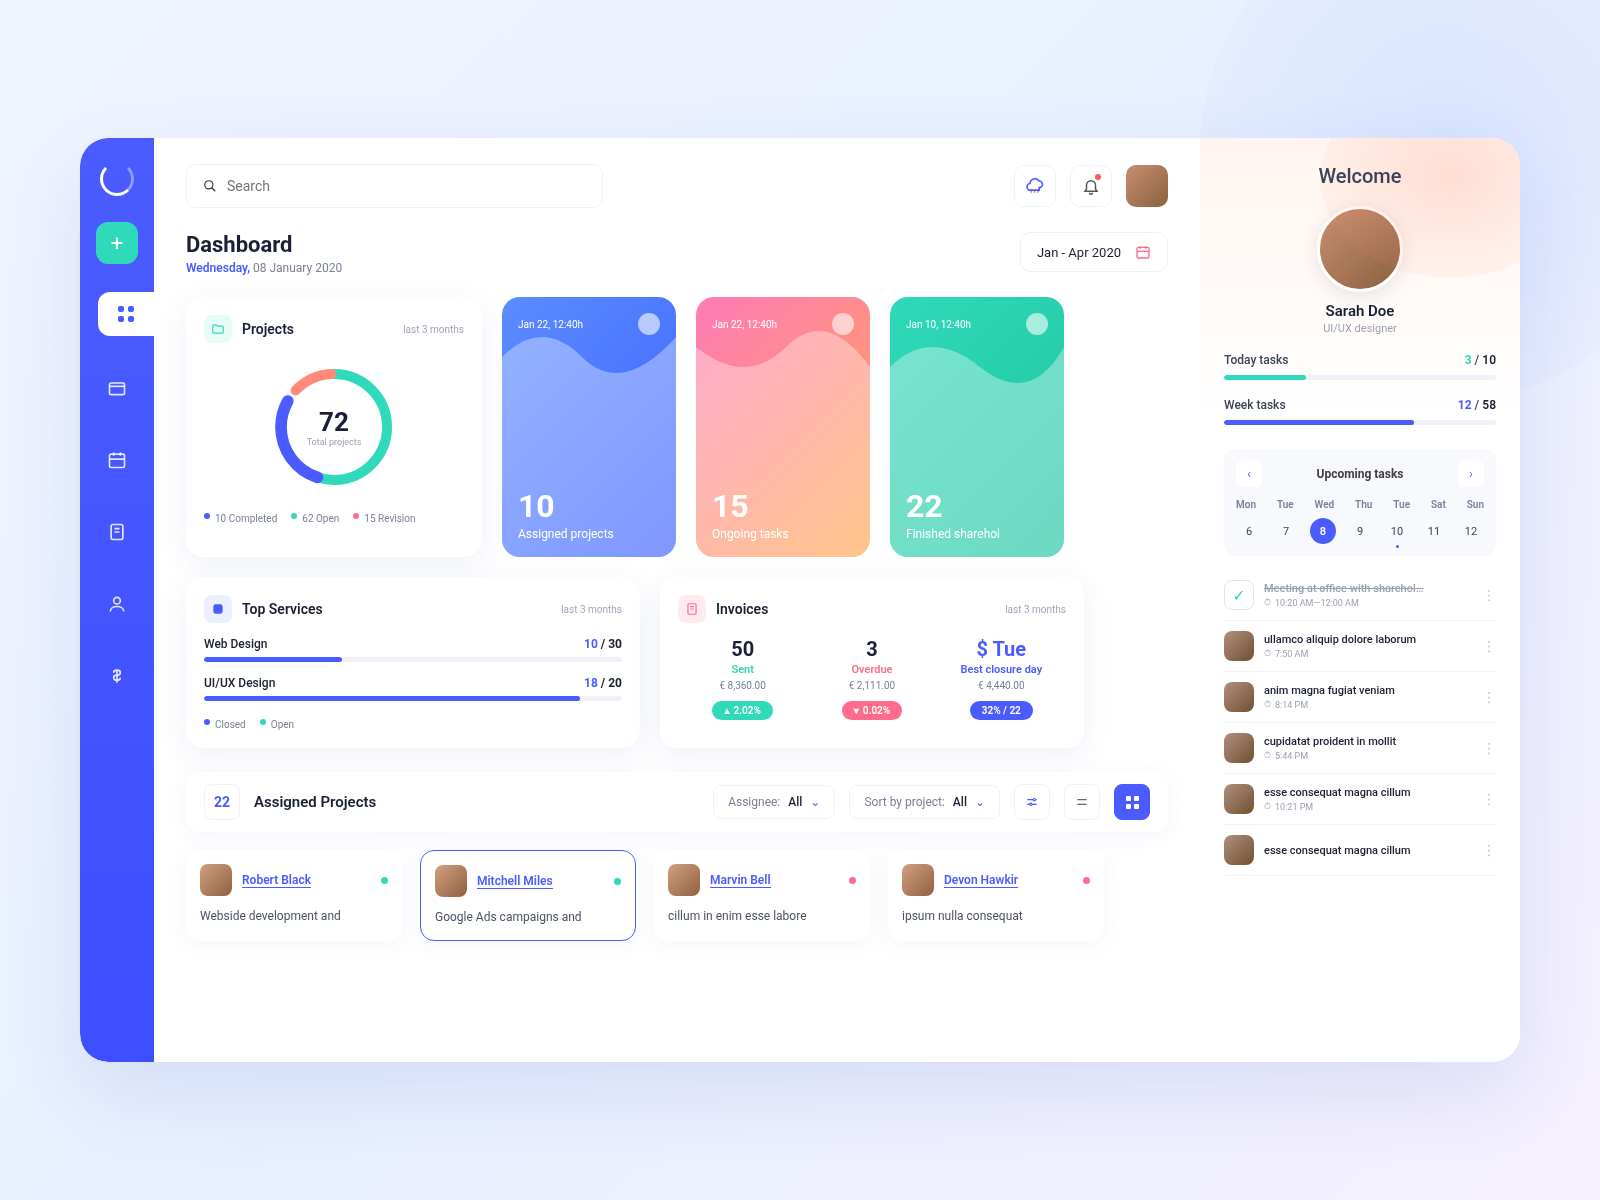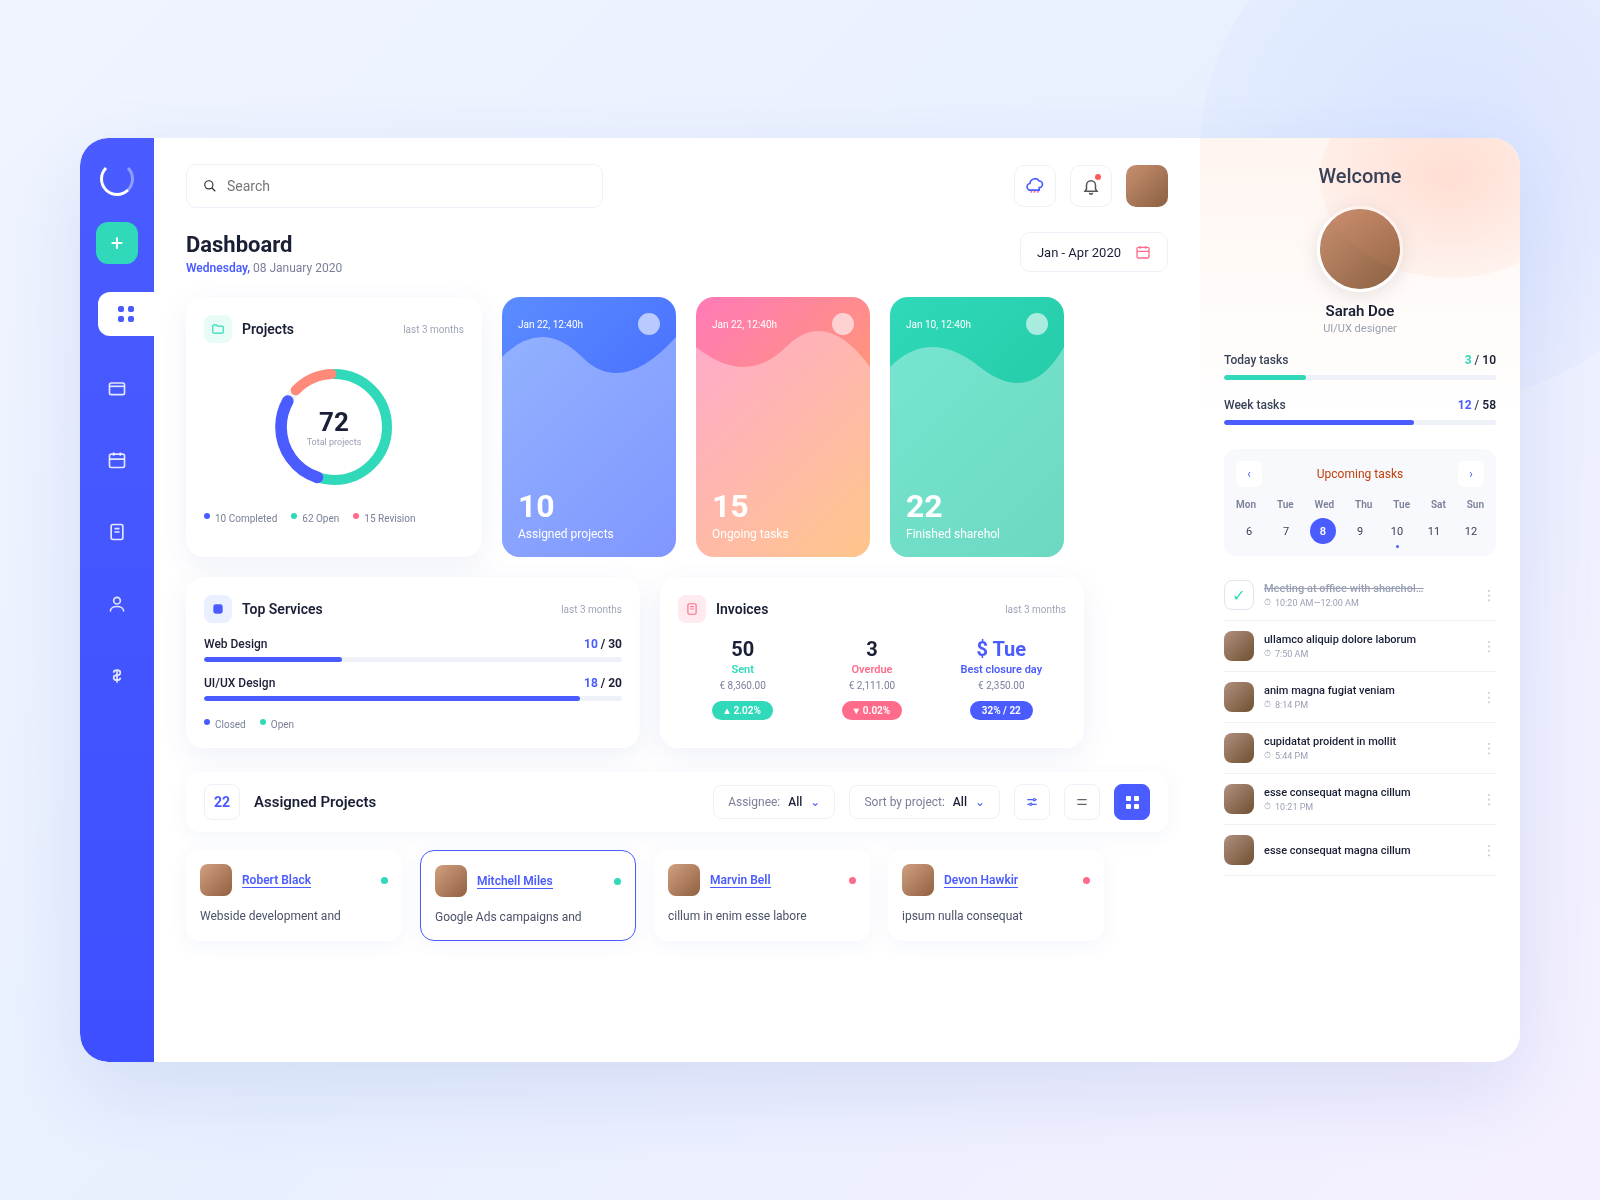--- a/index.html
+++ b/index.html
@@ -89,21 +89,21 @@
 .profile-role{text-align:center;font-size:11px;color:#9aa0b4;margin-top:2px}
 .task-row{margin-top:18px}
 .task-head{display:flex;justify-content:space-between;font-size:12px;color:#3a4258;font-weight:500}
 .task-nums{font-size:12px}
 .task-nums .done{color:#2FD9B9;font-weight:700}
 .task-nums.wk .done{color:#4A5CFF}
 .task-nums .tot{color:#1a1f36;font-weight:600}
 .calendar{margin-top:24px;background:#f7f9fc;border-radius:12px;padding:12px}
 .cal-head{display:flex;align-items:center;justify-content:space-between}
 .cal-nav{width:26px;height:26px;background:#fff;border-radius:6px;display:flex;align-items:center;justify-content:center;cursor:pointer;color:#4A5CFF;font-size:12px}
-.cal-title{font-size:12px;font-weight:400;color:#c2410c}
+.cal-title{font-size:12px;font-weight:700;color:#404040}
 .cal-days{display:flex;justify-content:space-between;margin-top:12px;font-size:10px;color:#7a8099;font-weight:600}
 .cal-dates{display:flex;justify-content:space-between;margin-top:8px}
 .cal-date{width:26px;height:26px;display:flex;align-items:center;justify-content:center;font-size:11px;color:#3a4258;border-radius:50%;cursor:pointer;position:relative}
 .cal-date.active{background:#4A5CFF;color:#fff;font-weight:600}
 .cal-date .ind{position:absolute;bottom:-4px;width:3px;height:3px;background:#4A5CFF;border-radius:50%}
 .tasks-list{margin-top:14px}
 .task-item{display:flex;align-items:center;gap:10px;padding:10px 0;border-bottom:1px solid #f0f2f8}
 .task-av{width:30px;height:30px;border-radius:8px;background:linear-gradient(135deg,#b09080,#705030);flex-shrink:0}
 .task-check{width:30px;height:30px;border-radius:8px;background:#fff;border:1px solid #e0e4ec;display:flex;align-items:center;justify-content:center;color:#2FD9B9;flex-shrink:0}
 .task-info{flex:1;min-width:0}
@@ -354,21 +354,21 @@
             <div class="inv-label" style="color:#FF6B8A">Overdue</div>
             <div class="inv-amount">€ 2,111.00</div>
             <div class="inv-badge" style="background:#FF6B8A">
                 <span>▾</span>
                 <span>0.02%</span>
               </div>
           </div>
           <div class="inv-col">
             <div class="inv-num" style="color:#4A5CFF">$ Tue</div>
             <div class="inv-label" style="color:#4A5CFF">Best closure day</div>
-            <div class="inv-amount">€ 2,350.00</div>
+            <div class="inv-amount">€ 4,440.00</div>
             <div class="inv-badge" style="background:#4A5CFF">
                 <span>32% / 22</span>
               </div>
           </div>
         </div>
       </div>
     </div>
 
     <div class="assigned-bar">
       <div class="assigned-count">22</div>

